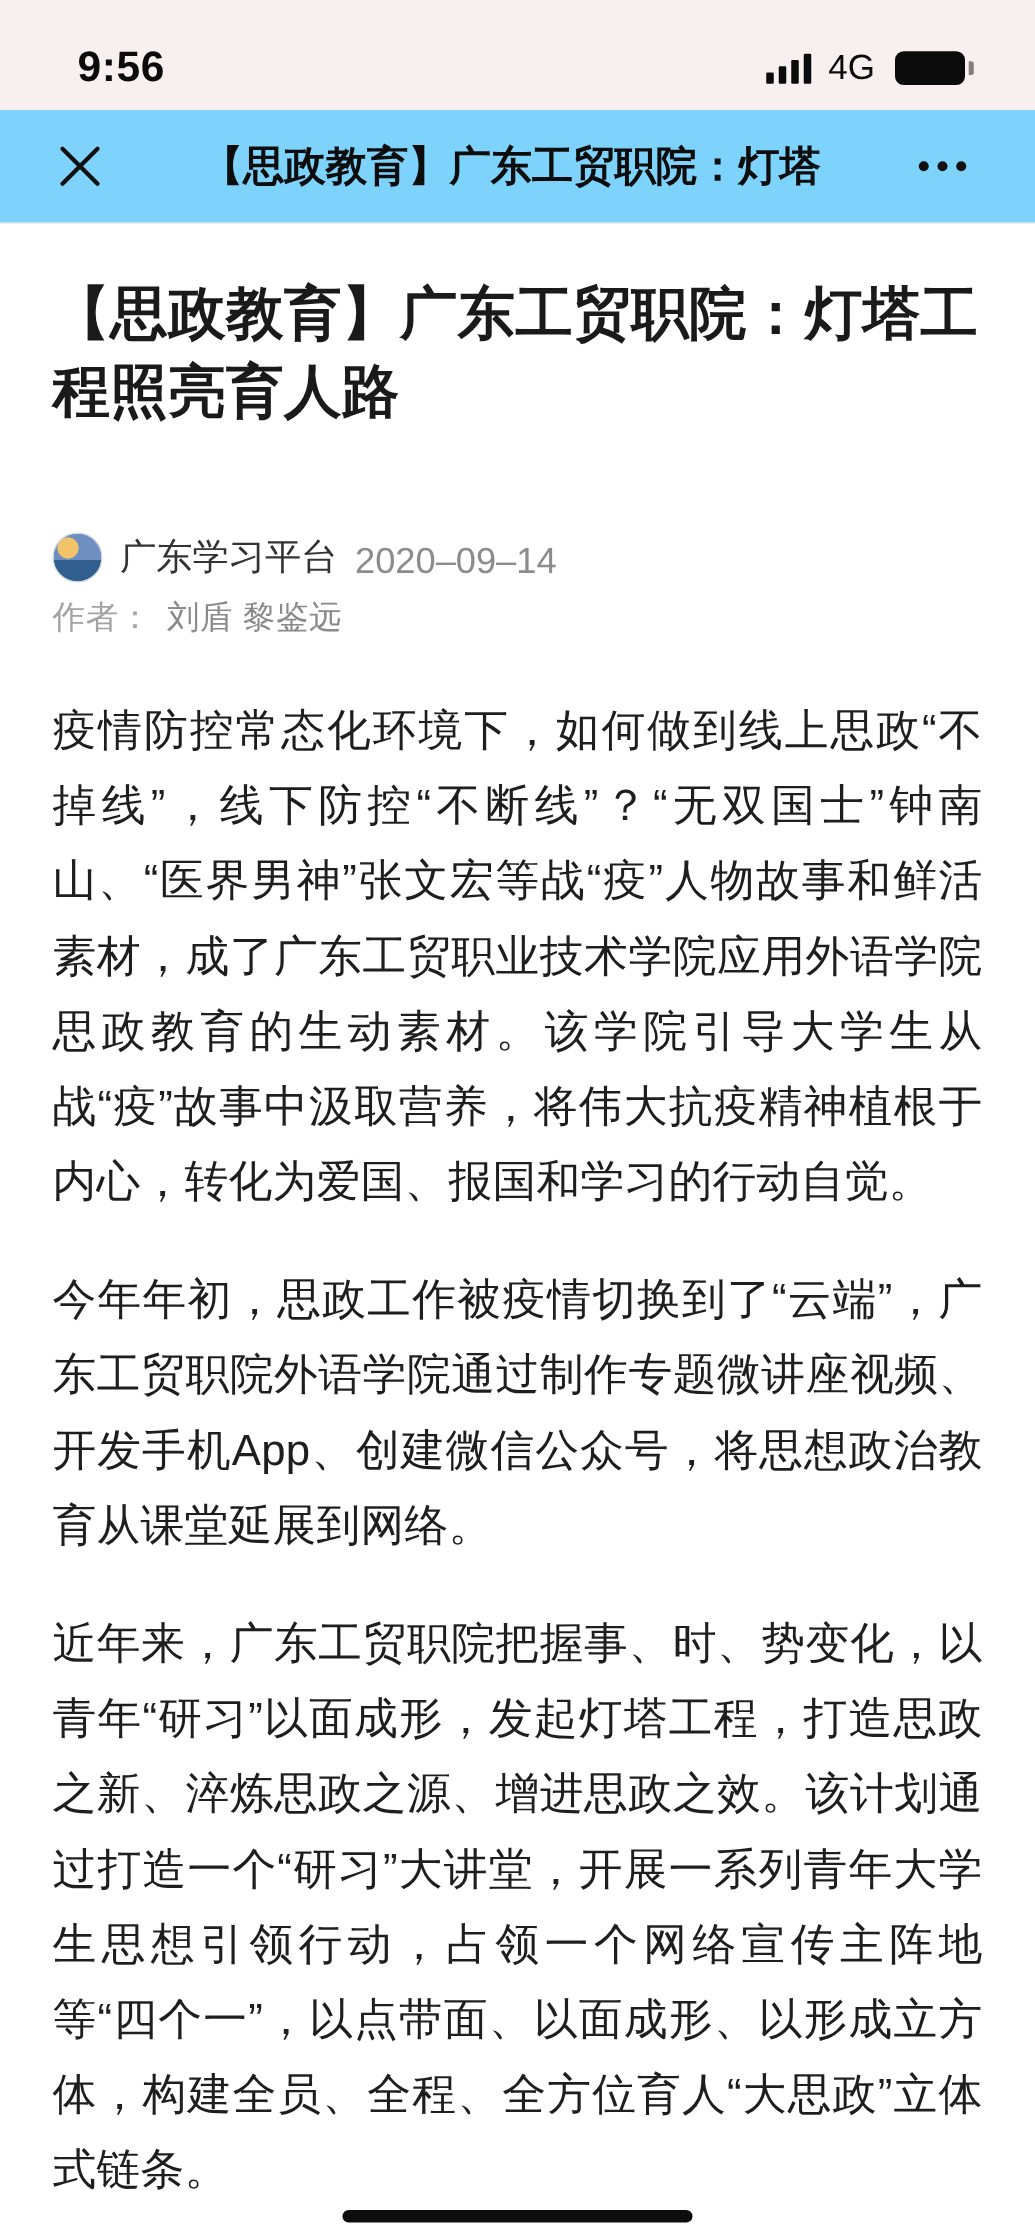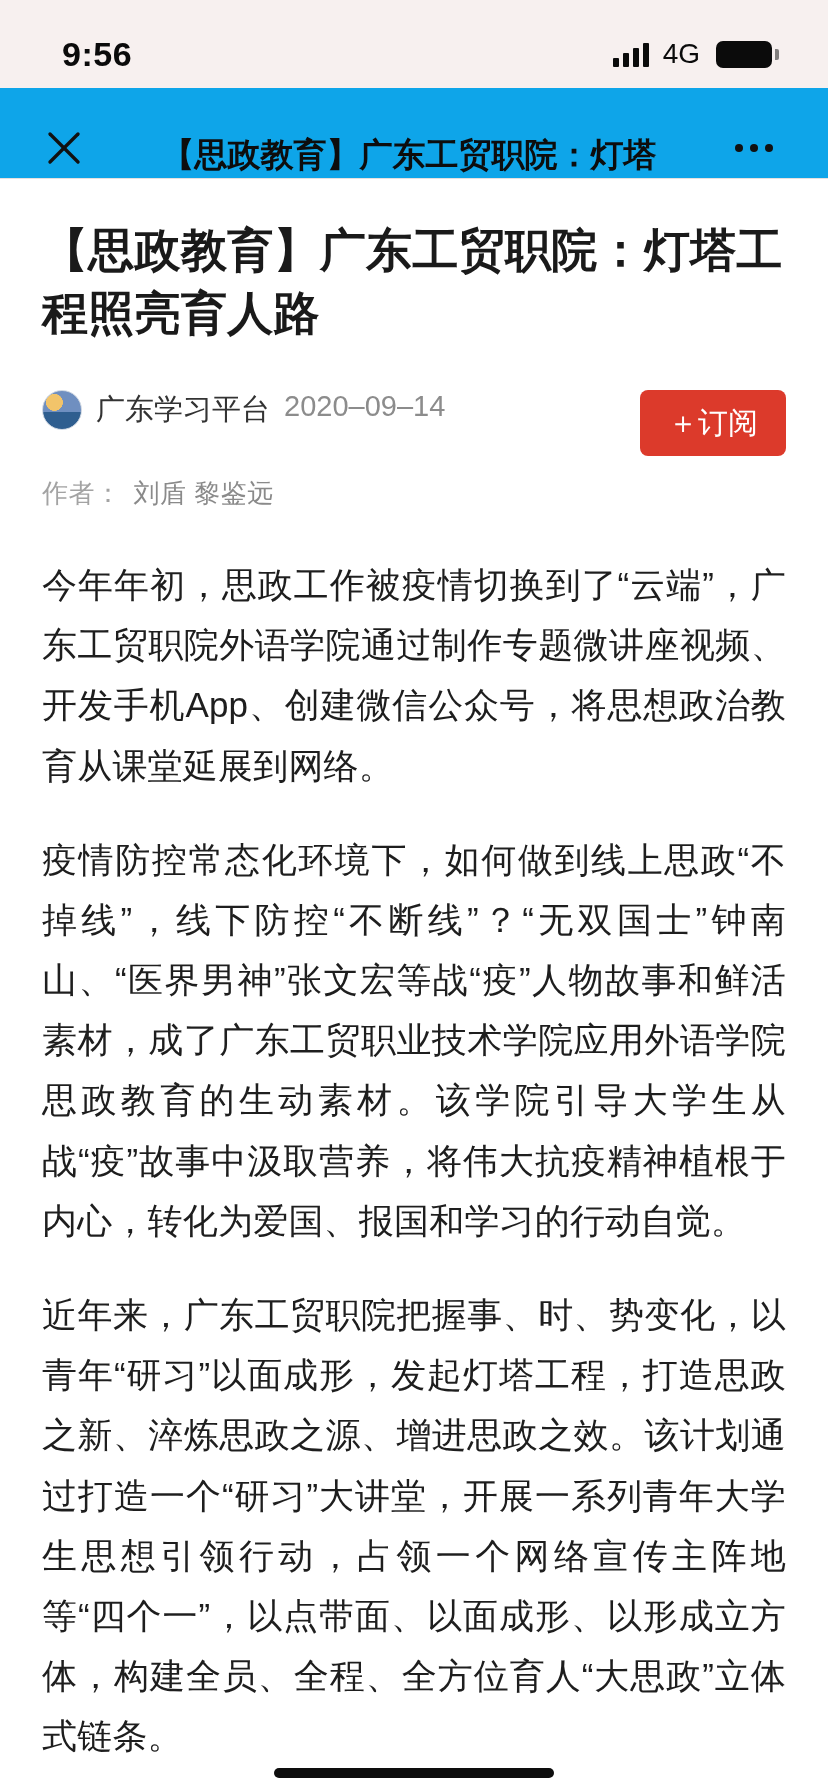--- a/index.html
+++ b/index.html
@@ -77,23 +77,23 @@
     width: 4px;
     height: 11px;
     background: #0b0b0b;
     border-radius: 0 2px 2px 0;
     opacity: .5;
   }
 
   
   .navbar {
     height: 90px;
-    background: #0ea5e9;
-    display: flex;
-    align-items: flex-end;
+    background: #7dd3fc;
+    display: flex;
+    align-items: center;
     padding: 0 44px 0 34px;
     flex: none;
     position: relative;
   }
   .nav-close {
     width: 60px;
     height: 60px;
     display: flex;
     align-items: center;
     justify-content: center;
@@ -143,21 +143,21 @@
   .headline {
     font-size: 46px;
     line-height: 1.38;
     font-weight: 700;
     color: #1a1a1a;
     letter-spacing: 0.3px;
     font-family: Liberation Mono, monospace;
   }
   .meta-row {
     display: flex;
-    align-items: flex-start;
+    align-items: flex-end;
     margin-top: 40px;
     min-height: 76px;
   }
   .avatar {
     width: 40px;
     height: 40px;
     border-radius: 50%;
     flex: none;
     background:
       radial-gradient(circle at 30% 30%, #f2c46a 0 22%, transparent 23%),
@@ -260,28 +260,27 @@
   </div>
   <div class="nav-sep"></div>
 
   <div class="article">
     <h1 class="headline">【思政教育】广东工贸职院：灯塔工程照亮育人路</h1>
 
     <div class="meta-row">
       <span class="avatar"></span>
       <span class="source">广东学习平台</span>
       <span class="pubdate">2020–09–14</span>
-      <button class="subscribe">＋订阅</button>
     </div>
 
     <div class="byline">
       <span>作者：</span><span class="author-names">刘盾 黎鉴远</span>
     </div>
 
     <div class="body">
+      <p class="para">疫情防控常态化环境下，如何做到线上思政“不掉线”，线下防控“不断线”？“无双国士”钟南山、“医界男神”张文宏等战“疫”人物故事和鲜活素材，成了广东工贸职业技术学院应用外语学院思政教育的生动素材。该学院引导大学生从战“疫”故事中汲取营养，将伟大抗疫精神植根于内心，转化为爱国、报国和学习的行动自觉。</p>
       <p class="para">今年年初，思政工作被疫情切换到了“云端”，广东工贸职院外语学院通过制作专题微讲座视频、开发手机App、创建微信公众号，将思想政治教育从课堂延展到网络。</p>
-      <p class="para">疫情防控常态化环境下，如何做到线上思政“不掉线”，线下防控“不断线”？“无双国士”钟南山、“医界男神”张文宏等战“疫”人物故事和鲜活素材，成了广东工贸职业技术学院应用外语学院思政教育的生动素材。该学院引导大学生从战“疫”故事中汲取营养，将伟大抗疫精神植根于内心，转化为爱国、报国和学习的行动自觉。</p>
       <p class="para">近年来，广东工贸职院把握事、时、势变化，以青年“研习”以面成形，发起灯塔工程，打造思政之新、淬炼思政之源、增进思政之效。该计划通过打造一个“研习”大讲堂，开展一系列青年大学生思想引领行动，占领一个网络宣传主阵地等“四个一”，以点带面、以面成形、以形成立方体，构建全员、全程、全方位育人“大思政”立体式链条。</p>
     </div>
   </div>
 
   <div class="home-indicator"></div>
 </div>
 
 </body></html>

